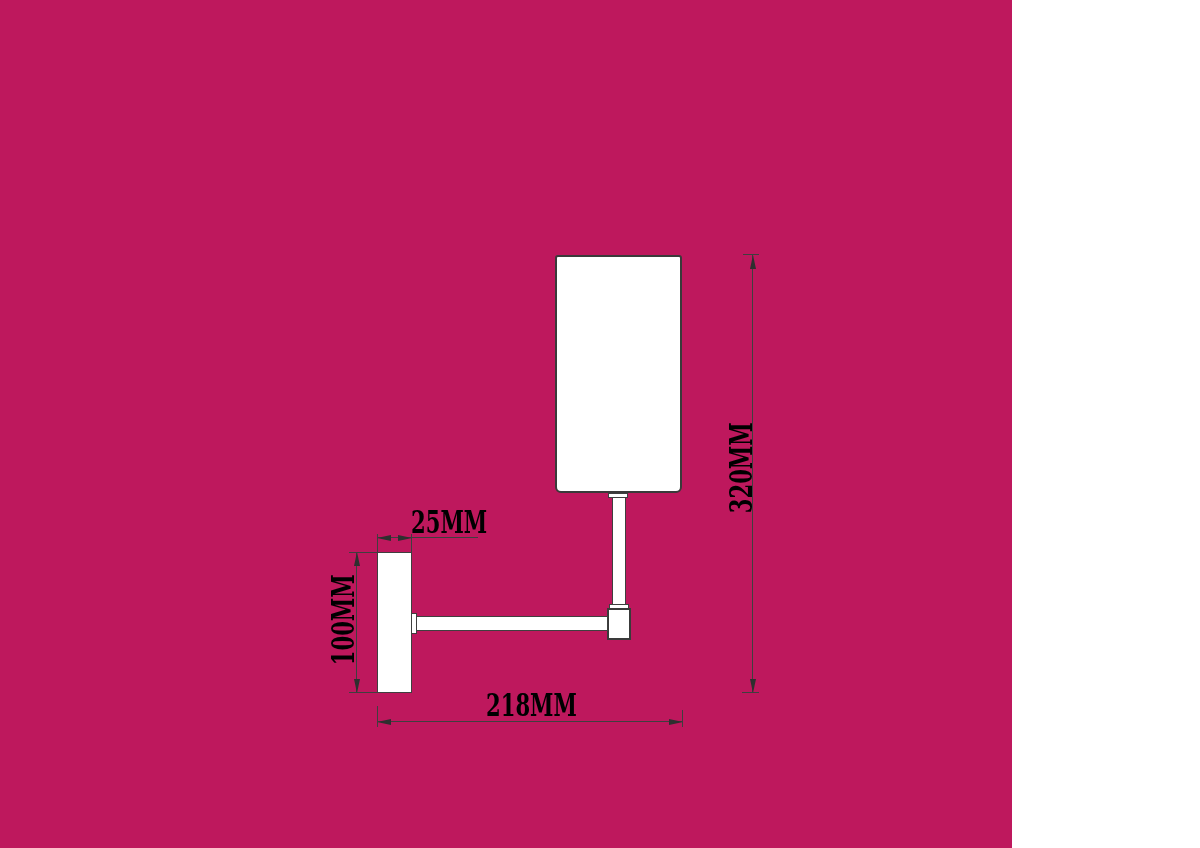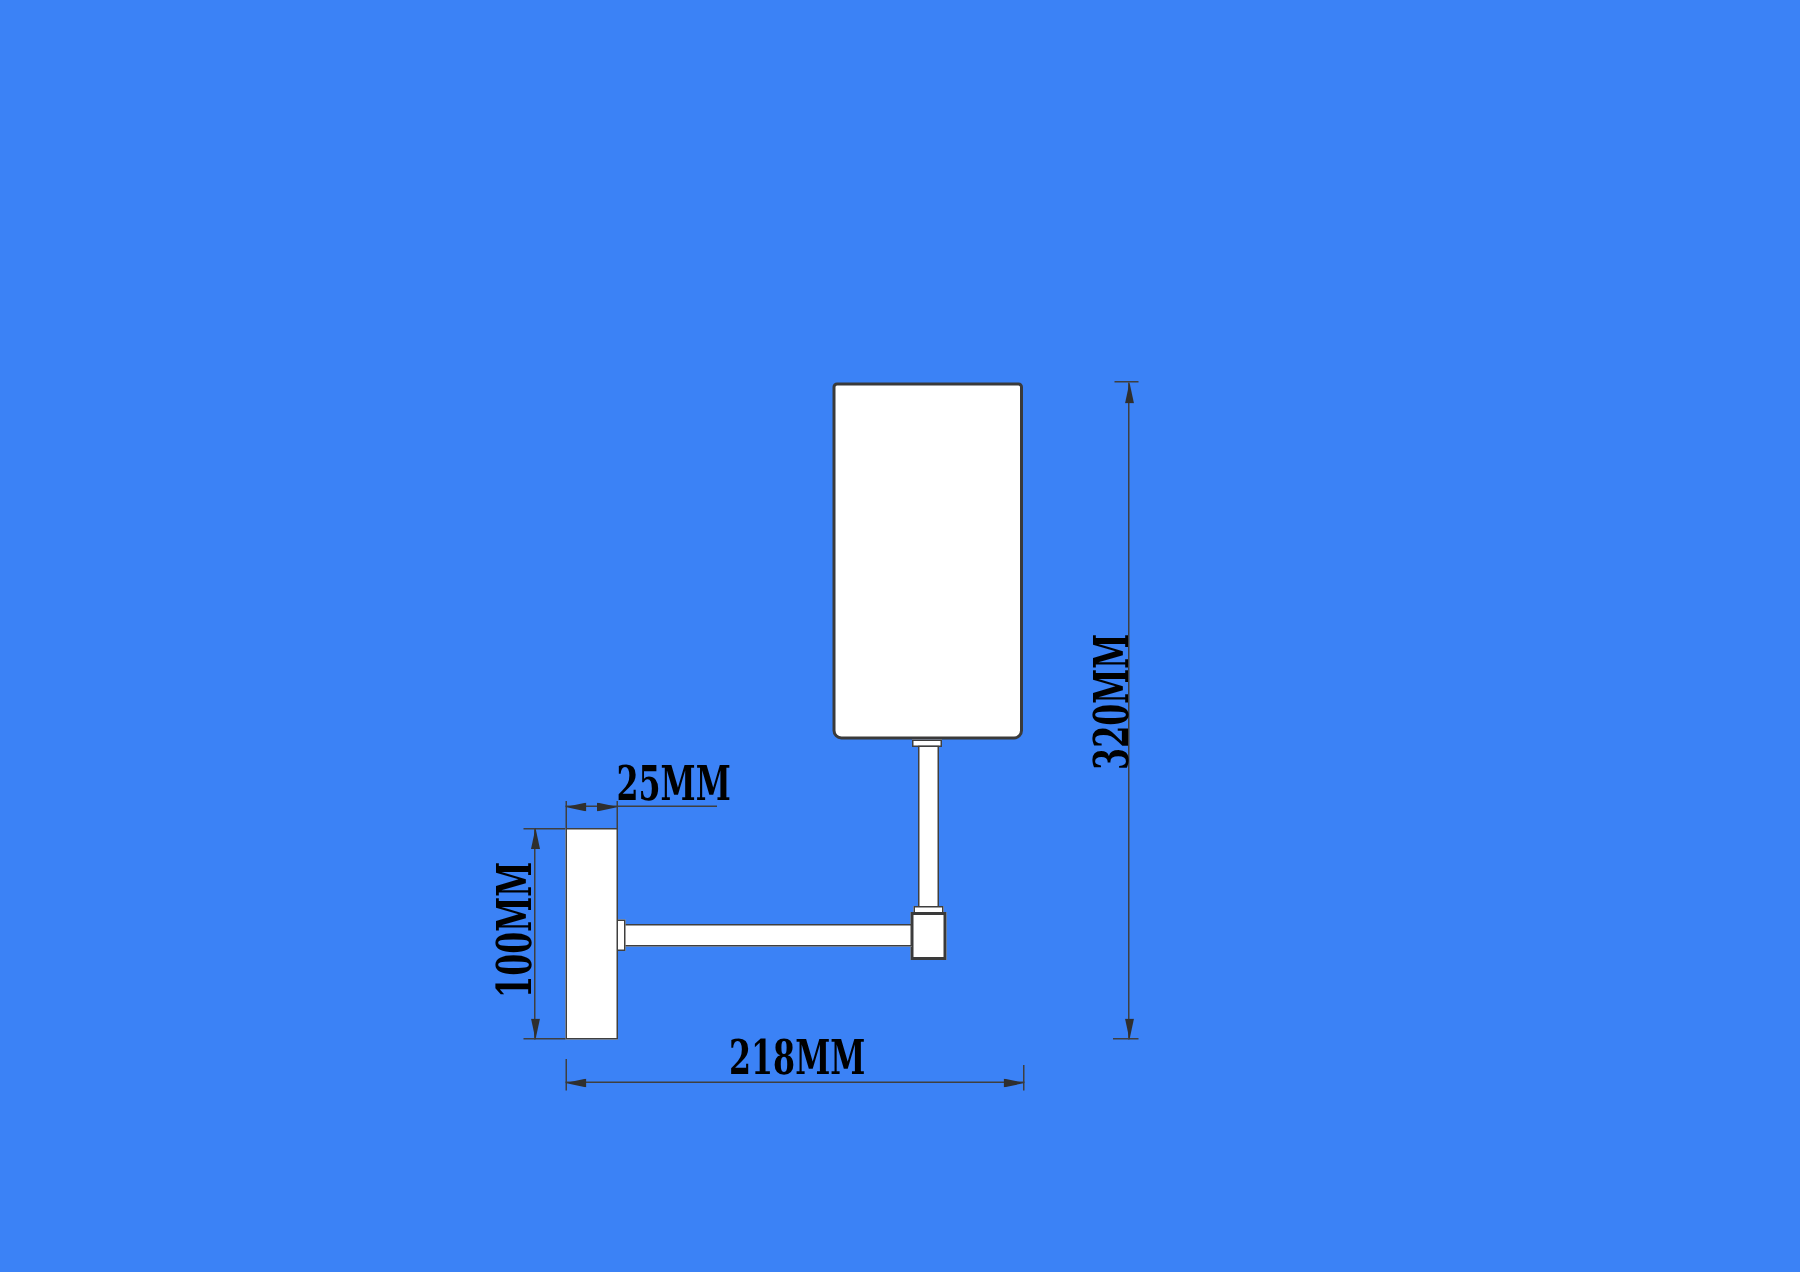--- a/index.html
+++ b/index.html
@@ -1,18 +1,19 @@
 <!DOCTYPE html>
 <html><head>
 <meta charset="utf-8">
 <style>
   html,body{margin:0;padding:0;background:#fff;}
   #stage{
-    position:relative;width:1200px;height:848px;background:#3b82f6;overflow:hidden;
+    position:relative;width:964px;height:848px;background:#be185d;overflow:hidden;
     font-family:"DejaVu Serif","Liberation Serif",serif;
+    padding-left:48px;
   }
   
   .part{position:absolute;background:#ffffff;border:1.5px solid #3f3f3f;box-sizing:border-box;}
   .part.thick{border-width:2px;border-color:#3a3a3a;}
   
   .dline{position:absolute;background:#3f3f3f;}
   
   .arr{position:absolute;background:#2f2f2f;}
   .arr.up{width:6px;height:14px;clip-path:polygon(50% 0,100% 100%,0 100%);}
   .arr.down{width:6px;height:14px;clip-path:polygon(0 0,100% 0,50% 100%);}

